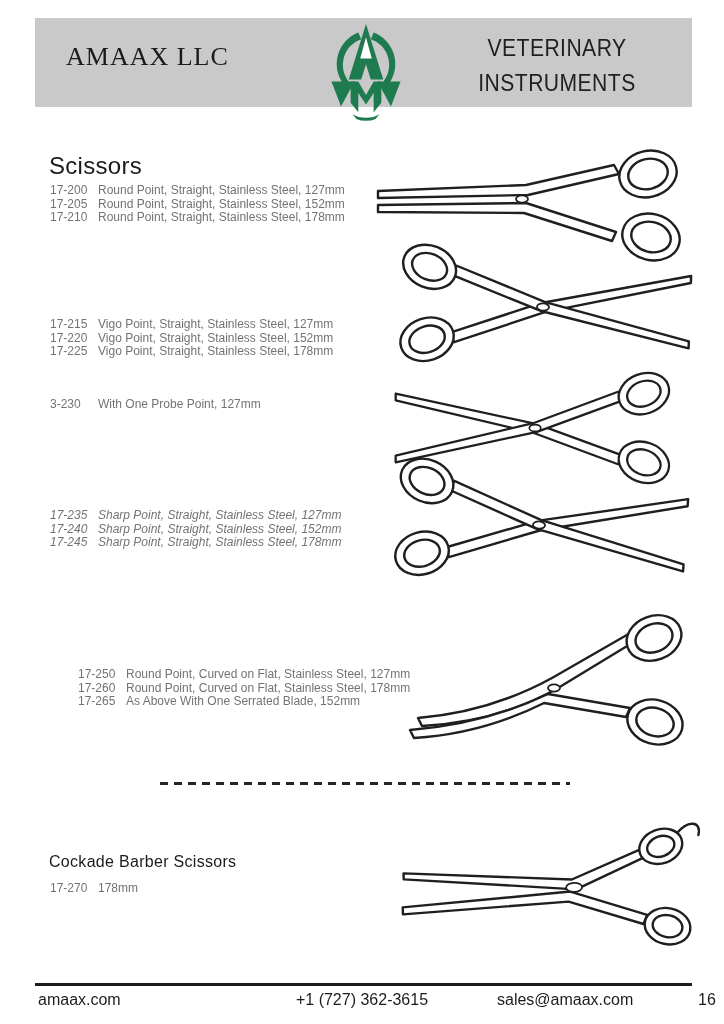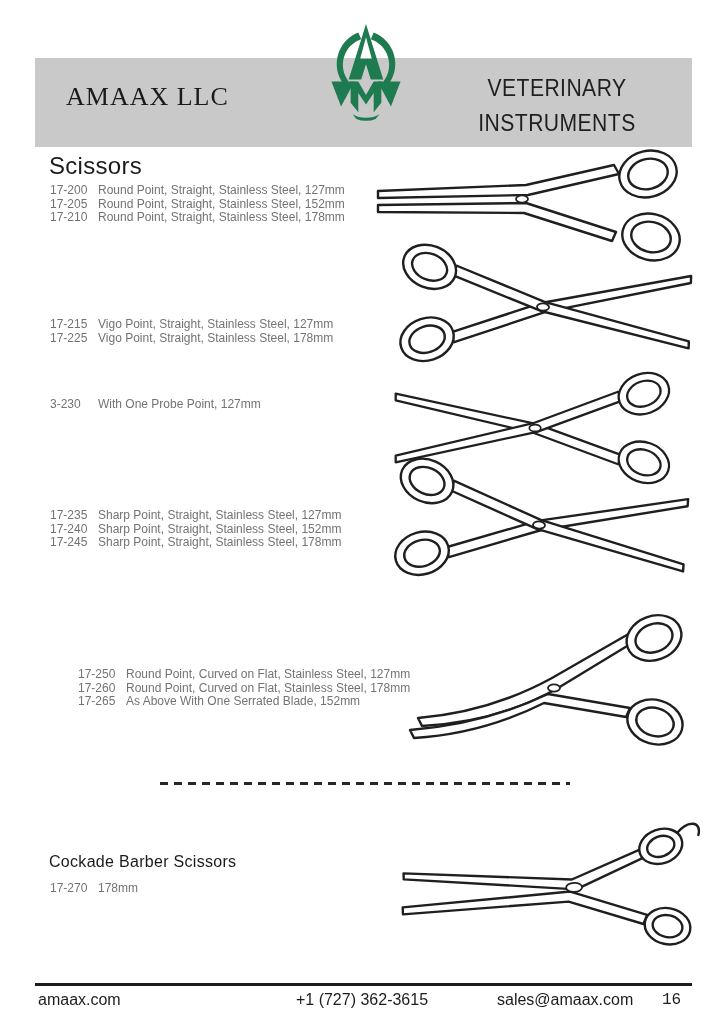--- a/index.html
+++ b/index.html
@@ -12,21 +12,20 @@
     font-family: "Liberation Sans", sans-serif;
     color: #2a2a2a;
     overflow: hidden;
   }
   
   .header-bar {
     position: absolute;
     left: 35px; top: 18px;
     width: 657px; height: 89px;
     background: #c9c9c9;
-    margin-top: 40px;
   }
   .brand-name {
     position: absolute;
     left: 31px; top: 24px;
     font-family: "Liberation Serif", serif;
     font-size: 26px;
     letter-spacing: 1px;
     color: #1a1a1a;
     white-space: nowrap;
   }
@@ -93,21 +92,21 @@
   .footer-text {
     position: absolute;
     top: 991px;
     font-size: 16px;
     color: #1c1c1c;
     white-space: nowrap;
   }
   .footer-website { left: 38px; }
   .footer-phone { left: 362px; transform: translateX(-50%); }
   .footer-email { left: 497px; }
-  .footer-page { left: 662px; font-family: Liberation Mono, monospace; }
+  .footer-page { left: 698px; }
 </style>
 </head>
 <body>
 
 <div class="page">
 
   <div class="header-bar">
     <div class="brand-name">AMAAX LLC</div>
     <div class="header-title">
       <div>VETERINARY</div>
@@ -145,33 +144,37 @@
       <span class="product-desc">Round Point, Straight, Stainless Steel, 178mm</span>
     </div>
   </div>
 
   <div class="product-group" style="top:290px;margin-top:28px;">
     <div class="product-row">
       <span class="product-code">17-215</span>
       <span class="product-desc">Vigo Point, Straight, Stainless Steel, 127mm</span>
     </div>
     <div class="product-row">
+      <span class="product-code">17-220</span>
+      <span class="product-desc">Vigo Point, Straight, Stainless Steel, 152mm</span>
+    </div>
+    <div class="product-row">
       <span class="product-code">17-225</span>
       <span class="product-desc">Vigo Point, Straight, Stainless Steel, 178mm</span>
     </div>
   </div>
 
   <div class="product-group" style="top:398px;">
     <div class="product-row">
       <span class="product-code">3-230</span>
       <span class="product-desc">With One Probe Point, 127mm</span>
     </div>
   </div>
 
-  <div class="product-group" style="top:509px;">
+  <div class="product-group" style="top:509px;font-style:italic;">
     <div class="product-row">
       <span class="product-code">17-235</span>
       <span class="product-desc">Sharp Point, Straight, Stainless Steel, 127mm</span>
     </div>
     <div class="product-row">
       <span class="product-code">17-240</span>
       <span class="product-desc">Sharp Point, Straight, Stainless Steel, 152mm</span>
     </div>
     <div class="product-row">
       <span class="product-code">17-245</span>

